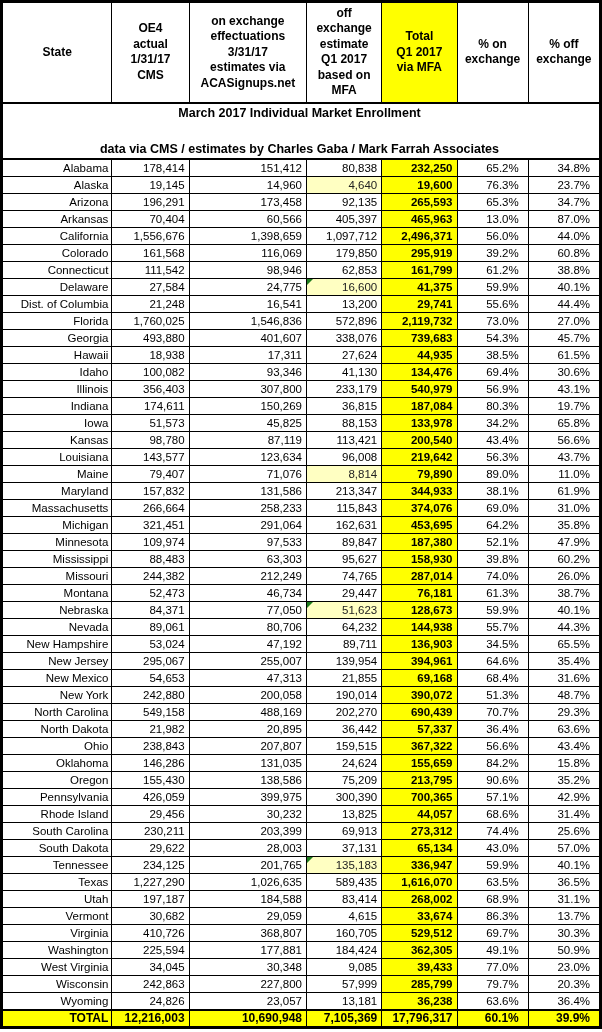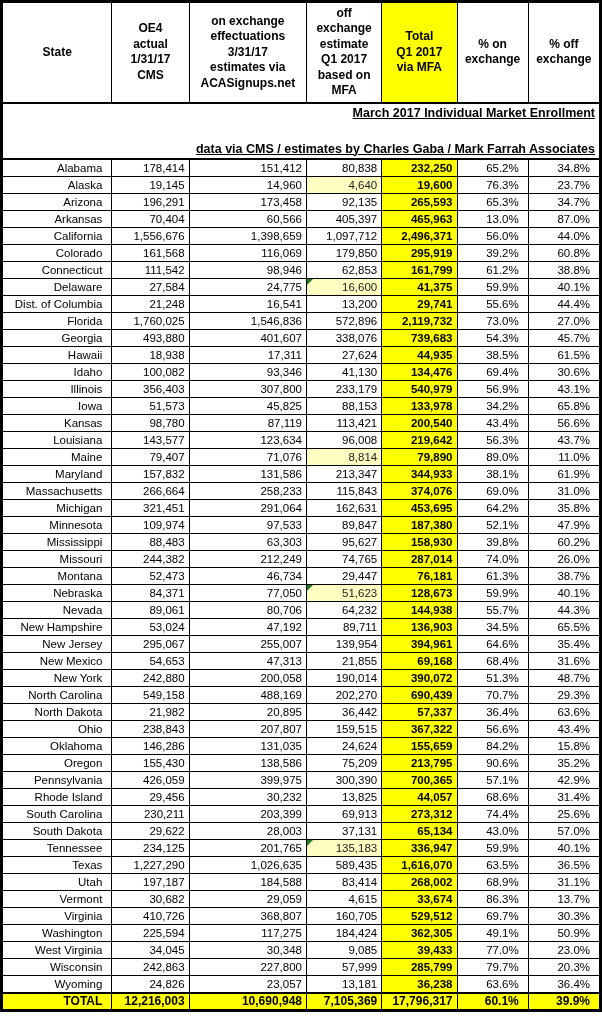--- a/index.html
+++ b/index.html
@@ -11,27 +11,27 @@
   table.sheet {
     width: 602px;
     table-layout: fixed;
     border-collapse: collapse;
     border: 3px solid #000;
   }
   td, th { border: 1px solid #000; overflow: hidden; box-sizing: border-box; }
 
   .title-cell {
     height: 38px;
+    text-align: center;
     vertical-align: middle;
     font-weight: bold;
     font-size: 12.5px;
     line-height: 18px;
     border-bottom: 2px solid #000;
     white-space: pre-line;
-    text-decoration: underline;
   }
   thead th {
     height: 101px;
     font-weight: bold;
     font-size: 12px;
     line-height: 15.5px;
     text-align: center;
     vertical-align: middle;
     white-space: pre-line;
     border-bottom: 2px solid #000;
@@ -43,21 +43,21 @@
   tbody td {
     height: 17px;
     font-size: 11.5px;
     line-height: 16px;
     text-align: right;
     vertical-align: middle;
     padding: 0 4px 0 1px;
     background: #fff;
     position: relative;
   }
-  td.c-state { padding-right: 9px; }
+  td.c-state { padding-right: 3px; }
   td.c-total { background: #ffff00; font-weight: bold; margin-left: 21px; }
   td.c-pct   { padding-right: 9px; }
 
   td.estimate {
     background: #ffffc2;
     color: #222;
   }
   td.comment::before {
     content: "";
     position: absolute;
@@ -246,20 +246,29 @@
       <tr>
     <td class="c-state">Illinois</td>
     <td>356,403</td>
     <td>307,800</td>
     <td>233,179</td>
     <td class="c-total">540,979</td>
     <td class="c-pct">56.9%</td>
     <td class="c-pct">43.1%</td>
   </tr>
       <tr>
+    <td class="c-state">Indiana</td>
+    <td>174,611</td>
+    <td>150,269</td>
+    <td>36,815</td>
+    <td class="c-total">187,084</td>
+    <td class="c-pct">80.3%</td>
+    <td class="c-pct">19.7%</td>
+  </tr>
+      <tr>
     <td class="c-state">Iowa</td>
     <td>51,573</td>
     <td>45,825</td>
     <td>88,153</td>
     <td class="c-total">133,978</td>
     <td class="c-pct">34.2%</td>
     <td class="c-pct">65.8%</td>
   </tr>
       <tr>
     <td class="c-state">Kansas</td>
@@ -527,21 +536,21 @@
     <td>410,726</td>
     <td>368,807</td>
     <td>160,705</td>
     <td class="c-total">529,512</td>
     <td class="c-pct">69.7%</td>
     <td class="c-pct">30.3%</td>
   </tr>
       <tr>
     <td class="c-state">Washington</td>
     <td>225,594</td>
-    <td>117,275</td>
+    <td>177,881</td>
     <td>184,424</td>
     <td class="c-total">362,305</td>
     <td class="c-pct">49.1%</td>
     <td class="c-pct">50.9%</td>
   </tr>
       <tr>
     <td class="c-state">West Virginia</td>
     <td>34,045</td>
     <td>30,348</td>
     <td>9,085</td>

